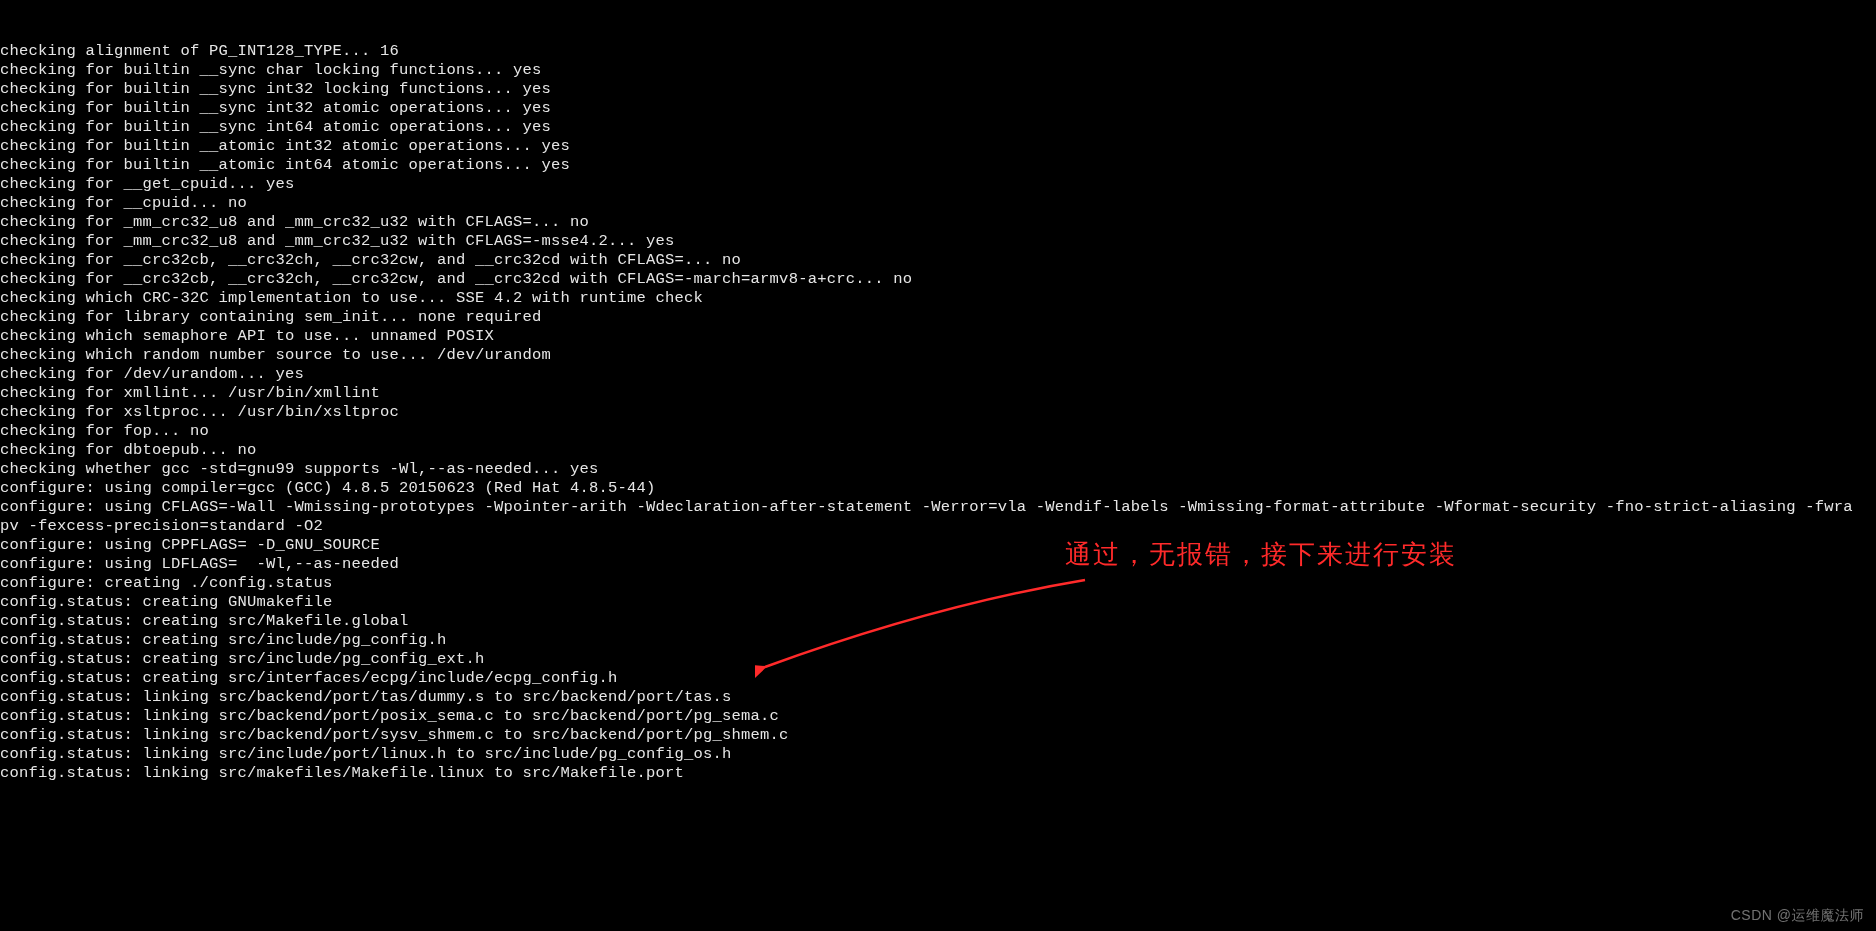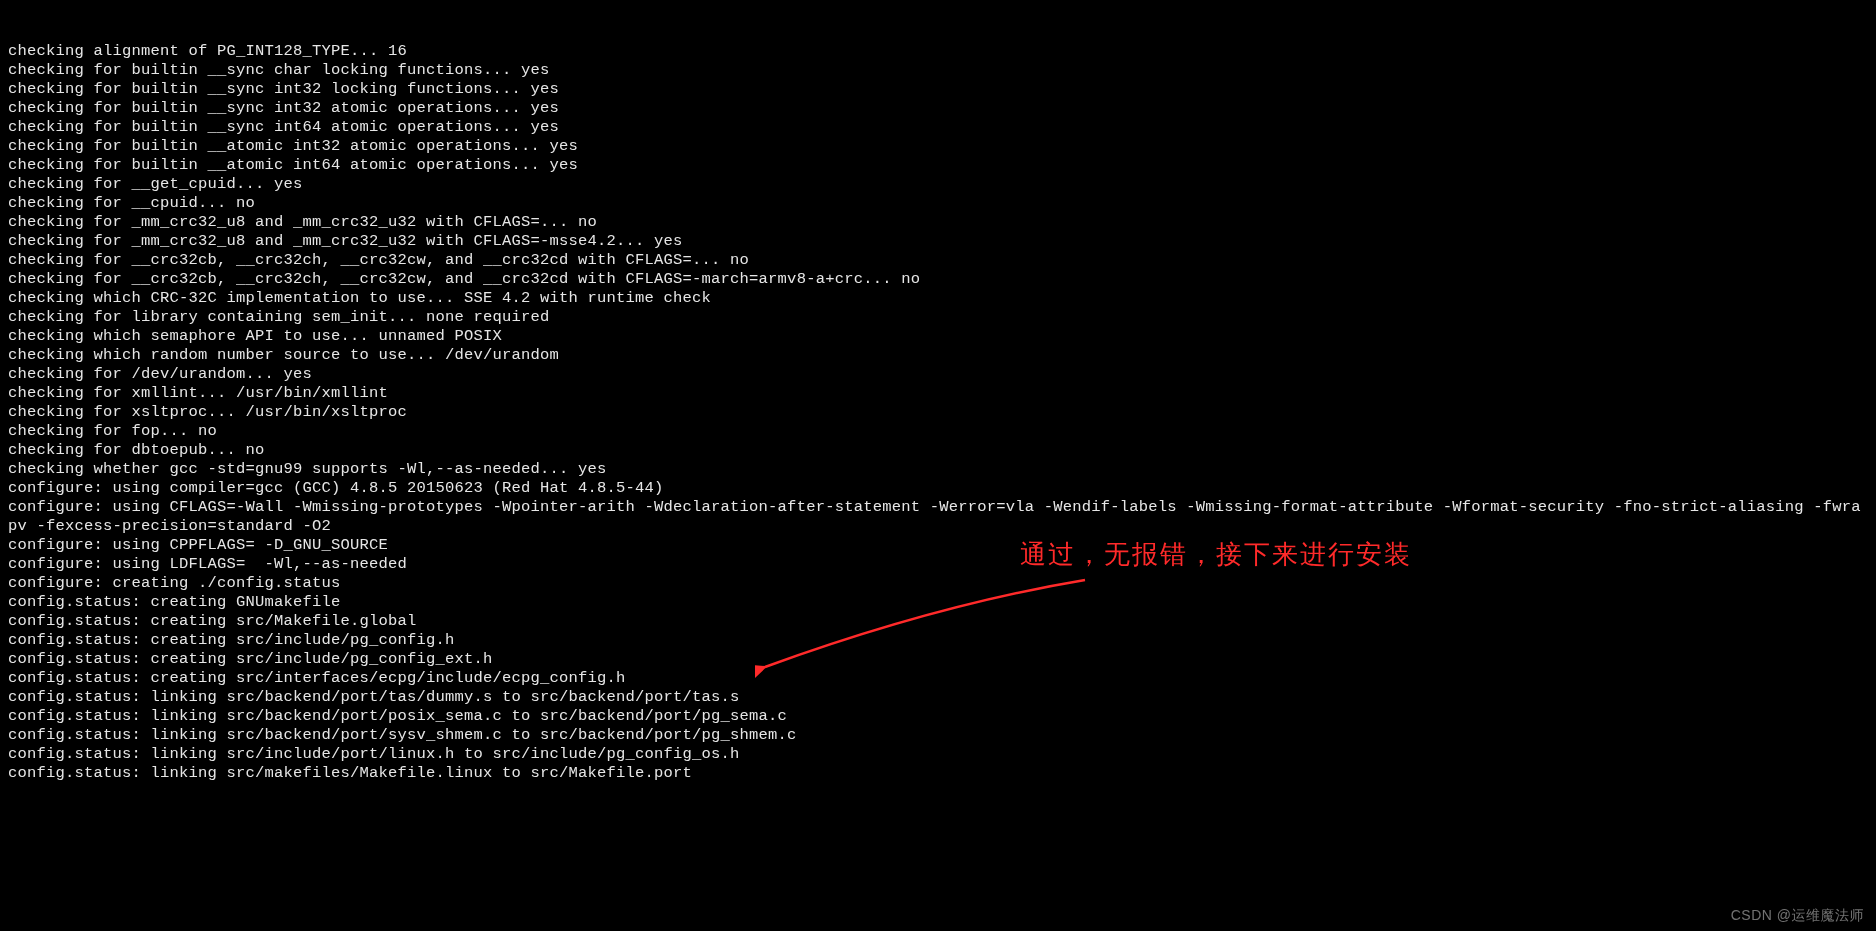--- a/index.html
+++ b/index.html
@@ -11,21 +11,21 @@
     overflow: hidden;
     font-family: "Consolas", "Courier New", monospace;
     font-size: 15.5px;
     line-height: 19px;
     color: #e6e6e6;
   }
   .terminal {
     position: relative;
     width: 100%;
     height: 100%;
-    padding: 4px 8px;
+    padding: 4px 0;
     box-sizing: border-box;
     white-space: pre;
   }
   .line {
     white-space: pre;
     letter-spacing: 0.2px;
   }
   .prompt-line { display: flex; align-items: baseline; }
   .cursor {
     display: inline-block;
@@ -60,21 +60,21 @@
     letter-spacing: 0.5px;
     margin-left: 48px;
   }
 </style>
 </head>
 <body>
 
 <div class="terminal">
   <div id="lines-container"><div class="line">checking alignment of PG_INT128_TYPE... 16</div><div class="line">checking for builtin __sync char locking functions... yes</div><div class="line">checking for builtin __sync int32 locking functions... yes</div><div class="line">checking for builtin __sync int32 atomic operations... yes</div><div class="line">checking for builtin __sync int64 atomic operations... yes</div><div class="line">checking for builtin __atomic int32 atomic operations... yes</div><div class="line">checking for builtin __atomic int64 atomic operations... yes</div><div class="line">checking for __get_cpuid... yes</div><div class="line">checking for __cpuid... no</div><div class="line">checking for _mm_crc32_u8 and _mm_crc32_u32 with CFLAGS=... no</div><div class="line">checking for _mm_crc32_u8 and _mm_crc32_u32 with CFLAGS=-msse4.2... yes</div><div class="line">checking for __crc32cb, __crc32ch, __crc32cw, and __crc32cd with CFLAGS=... no</div><div class="line">checking for __crc32cb, __crc32ch, __crc32cw, and __crc32cd with CFLAGS=-march=armv8-a+crc... no</div><div class="line">checking which CRC-32C implementation to use... SSE 4.2 with runtime check</div><div class="line">checking for library containing sem_init... none required</div><div class="line">checking which semaphore API to use... unnamed POSIX</div><div class="line">checking which random number source to use... /dev/urandom</div><div class="line">checking for /dev/urandom... yes</div><div class="line">checking for xmllint... /usr/bin/xmllint</div><div class="line">checking for xsltproc... /usr/bin/xsltproc</div><div class="line">checking for fop... no</div><div class="line">checking for dbtoepub... no</div><div class="line">checking whether gcc -std=gnu99 supports -Wl,--as-needed... yes</div><div class="line">configure: using compiler=gcc (GCC) 4.8.5 20150623 (Red Hat 4.8.5-44)</div><div class="line" style="white-space: pre-wrap; word-break: break-all; max-width: 1860px;">configure: using CFLAGS=-Wall -Wmissing-prototypes -Wpointer-arith -Wdeclaration-after-statement -Werror=vla -Wendif-labels -Wmissing-format-attribute -Wformat-security -fno-strict-aliasing -fwrapv -fexcess-precision=standard -O2</div><div class="line">configure: using CPPFLAGS= -D_GNU_SOURCE</div><div class="line">configure: using LDFLAGS=  -Wl,--as-needed</div><div class="line">configure: creating ./config.status</div><div class="line">config.status: creating GNUmakefile</div><div class="line">config.status: creating src/Makefile.global</div><div class="line">config.status: creating src/include/pg_config.h</div><div class="line">config.status: creating src/include/pg_config_ext.h</div><div class="line">config.status: creating src/interfaces/ecpg/include/ecpg_config.h</div><div class="line">config.status: linking src/backend/port/tas/dummy.s to src/backend/port/tas.s</div><div class="line">config.status: linking src/backend/port/posix_sema.c to src/backend/port/pg_sema.c</div><div class="line">config.status: linking src/backend/port/sysv_shmem.c to src/backend/port/pg_shmem.c</div><div class="line">config.status: linking src/include/port/linux.h to src/include/pg_config_os.h</div><div class="line">config.status: linking src/makefiles/Makefile.linux to src/Makefile.port</div></div>
 
-  <div class="annotation" style="top:545px; left:1020px;">通过，无报错，接下来进行安装</div>
+  <div class="annotation" style="top:545px; left:1065px;">通过，无报错，接下来进行安装</div>
 
   <svg class="arrow" style="top:575px; left:755px;" width="340" height="105">
     <defs>
       <marker id="ah" markerWidth="12" markerHeight="10" refX="2" refY="5" orient="auto">
         <path d="M10,1 L1,5 L10,9 Z" fill="#ff2a2a"></path>
       </marker>
     </defs>
     <path d="M 330 5 Q 180 30 10 92" stroke="#ff2a2a" stroke-width="2.5" fill="none" marker-end="url(#ah)"></path>
   </svg>
 

